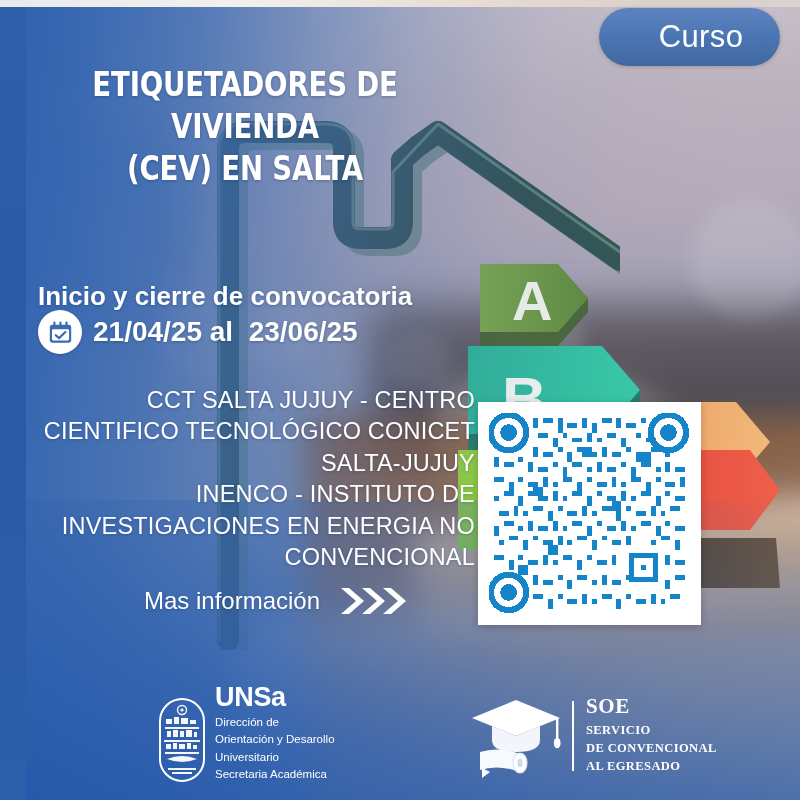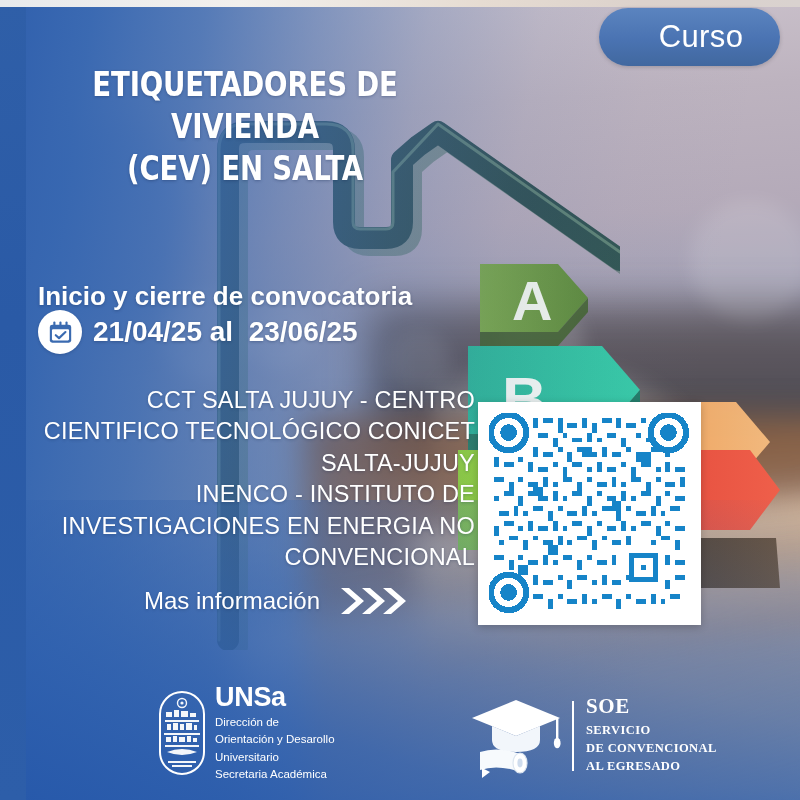--- a/index.html
+++ b/index.html
@@ -176,21 +176,21 @@
     width:223px;height:223px;
     background:#fff;
     padding:11px;
     box-shadow:0 2px 8px rgba(0,0,0,.22);
   }
   .qr-card svg{width:100%;height:100%;display:block;}
 
   
   .logo-unsa{
     position:absolute;left:158px;top:682px;
-    display:flex;align-items:center;gap:9px;
+    display:flex;align-items:flex-end;gap:9px;
   }
   .unsa-crest{width:48px;height:86px;flex:0 0 auto;}
   .unsa-crest svg{width:100%;height:100%;display:block;}
   .unsa-text{padding-top:2px;}
   .unsa-name{
     color:#fff;font-weight:bold;font-size:27px;line-height:1;
     letter-spacing:-.3px;margin-bottom:3px;
   }
   .unsa-sub{color:#fff;font-size:11.5px;line-height:1.5;}
 

